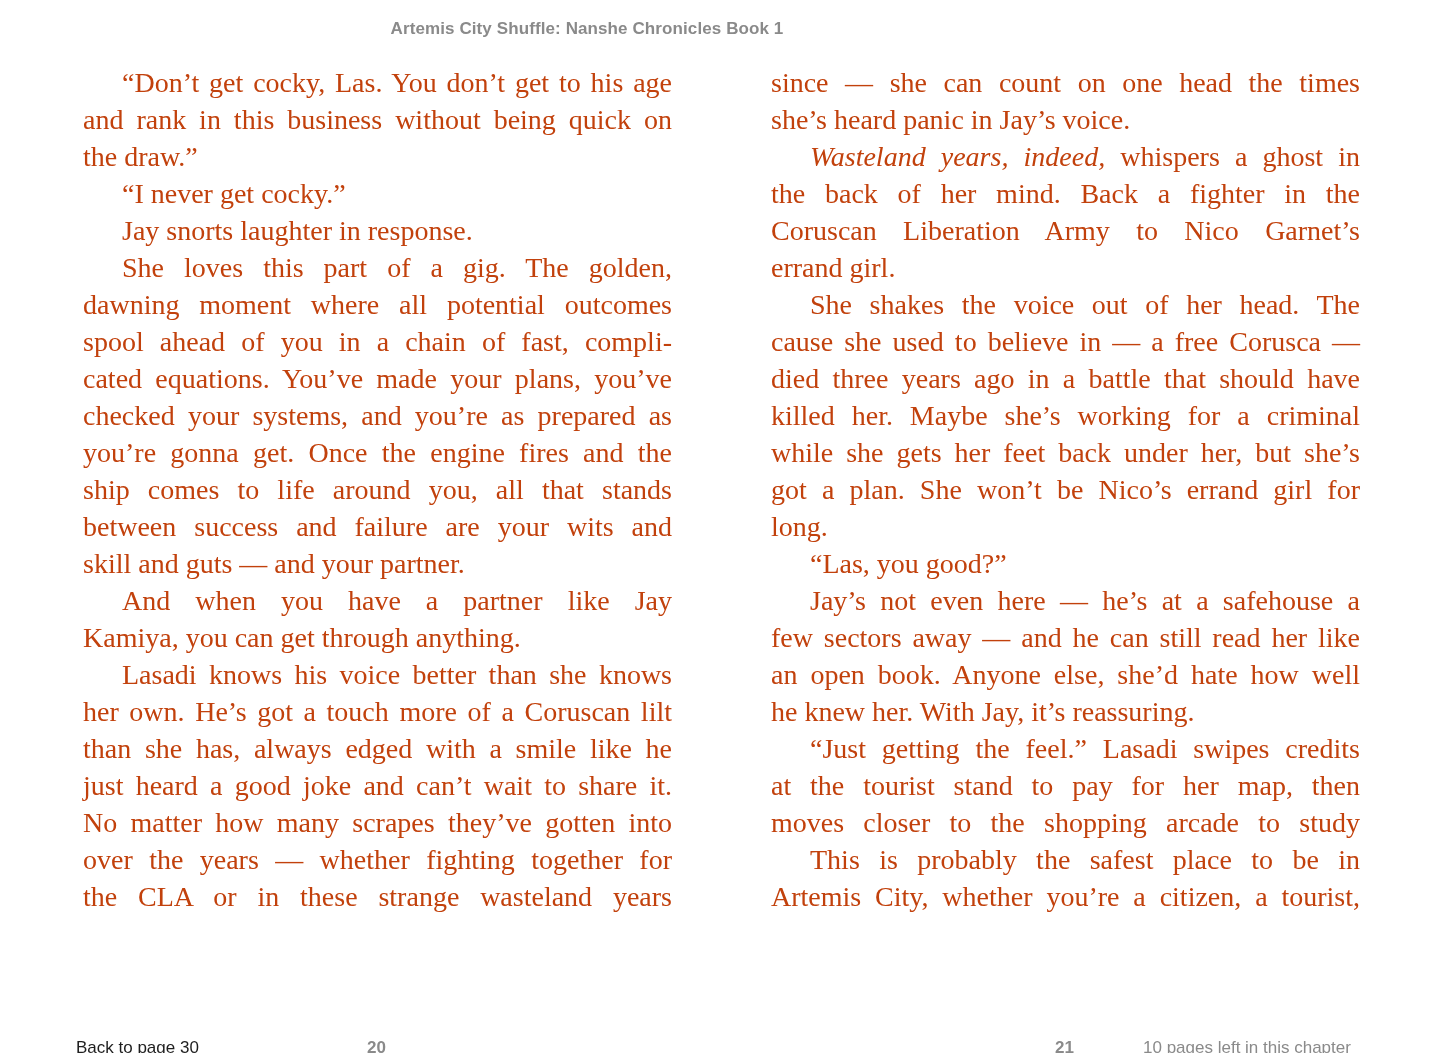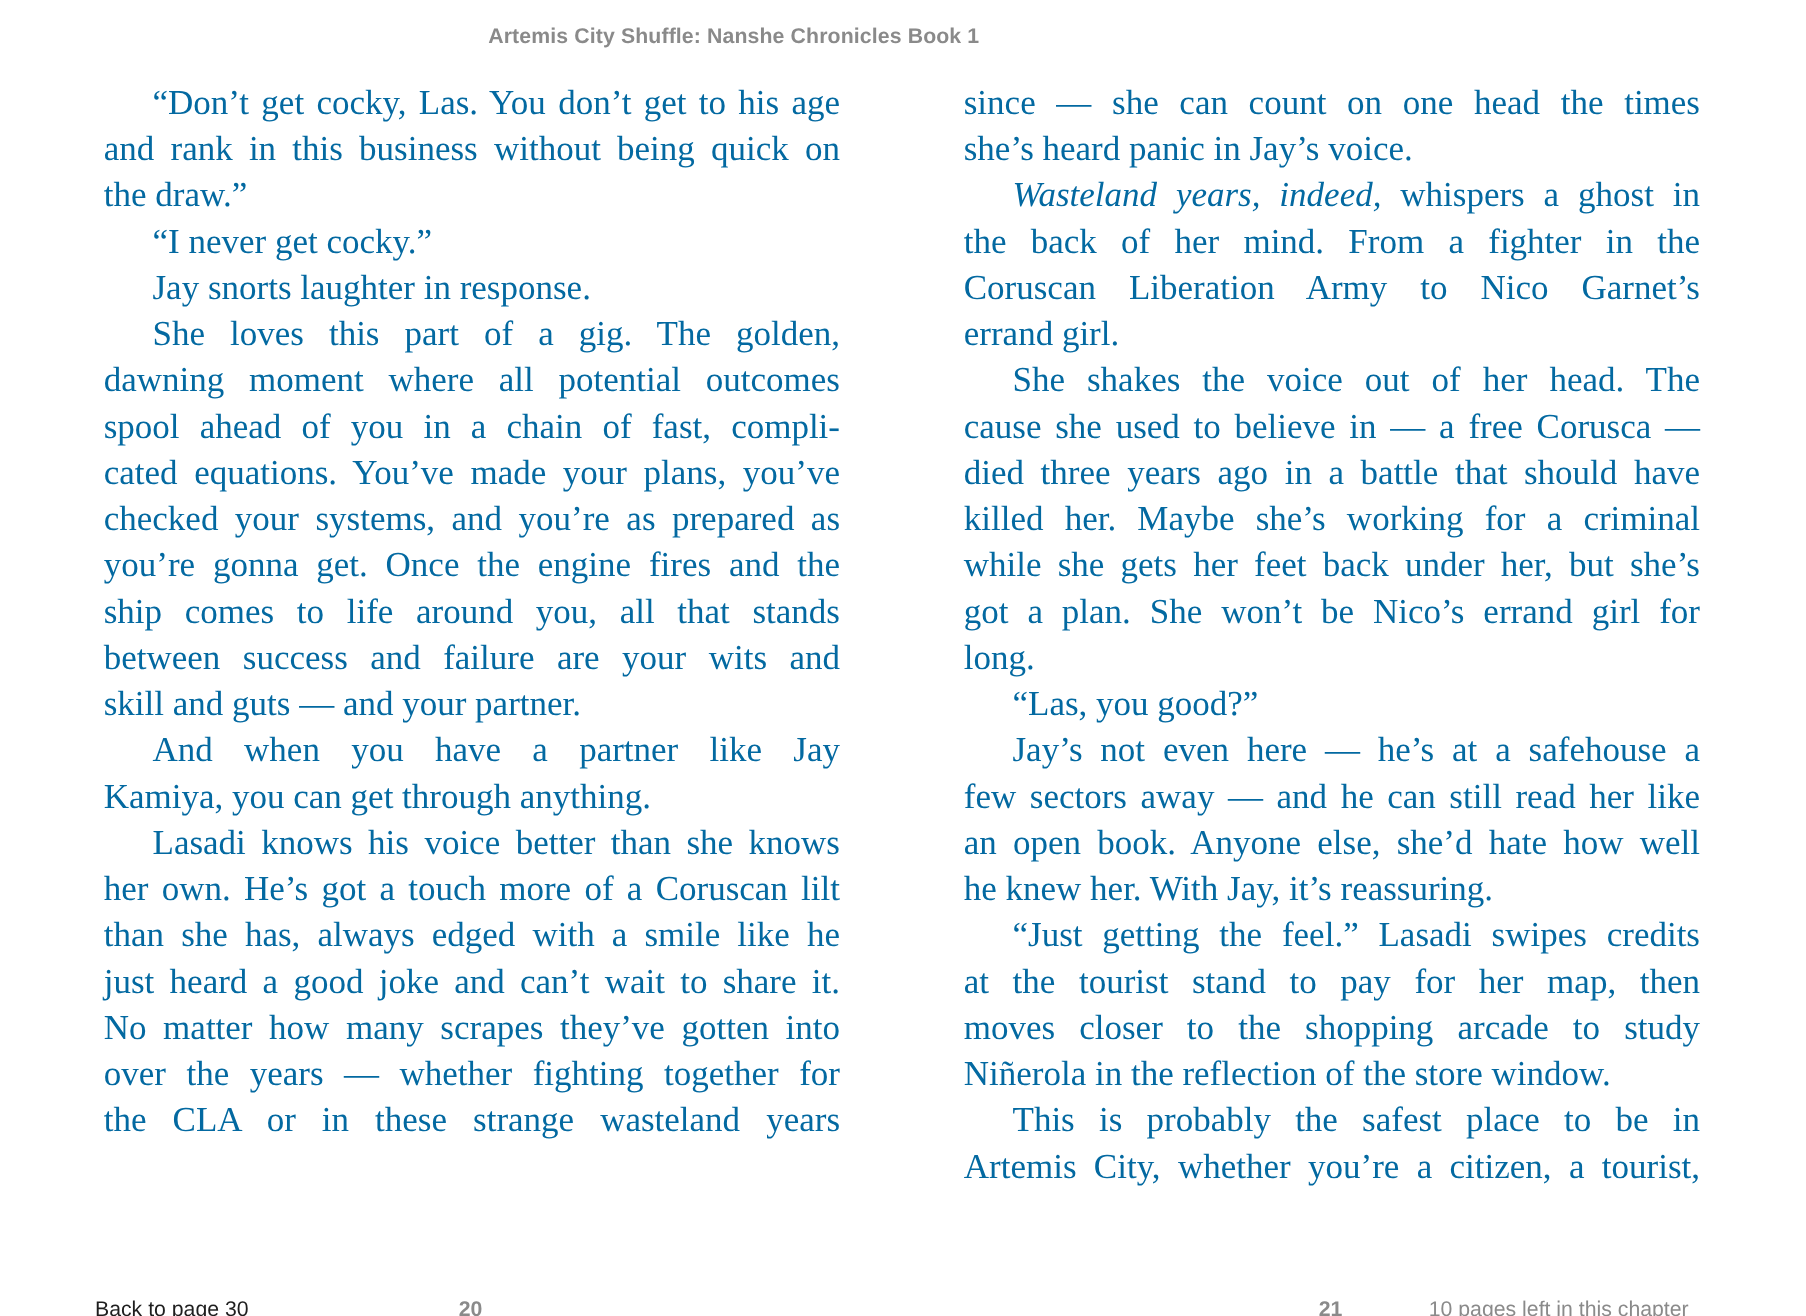--- a/index.html
+++ b/index.html
@@ -4,21 +4,21 @@
 <style>
   html, body { margin: 0; padding: 0; background: #ffffff; }
   body { width: 1445px; height: 1053px; position: relative; overflow: hidden; }
   .book-title {
     position: absolute; top: 19px; left: 0; width: 1174px; text-align: center;
     font-family: "Liberation Sans", sans-serif; font-weight: bold; font-size: 17px;
     color: #8a8a8a; letter-spacing: 0.1px;
   }
   .page {
     position: absolute; top: 64px; width: 589px;
-    font-family: "Liberation Serif", serif; font-size: 28px; color: #0369a1;
+    font-family: "Liberation Serif", serif; font-size: 28px; color: #c2410c;
   }
   .page.left { left: 83px; }
   .page.right { left: 771px; }
   .line {
     height: 37px; line-height: 37px; white-space: nowrap;
     text-align: justify; text-align-last: justify;
   }
   .line.indent { padding-left: 39px; }
   .line.last { text-align-last: left; }
   .line em { font-style: italic; }
@@ -58,39 +58,38 @@
     <div class="line">than she has, always edged with a smile like he</div>
     <div class="line">just heard a good joke and can’t wait to share it.</div>
     <div class="line">No matter how many scrapes they’ve gotten into</div>
     <div class="line">over the years — whether fighting together for</div>
     <div class="line">the CLA or in these strange wasteland years</div>
   </div>
 <div class="page right" id="right-page">
     <div class="line">since — she can count on one head the times</div>
     <div class="line last">she’s heard panic in Jay’s voice.</div>
     <div class="line indent"><em>Wasteland years, indeed,</em><span> whispers a ghost in</span></div>
-    <div class="line">the back of her mind. From a fighter in the</div>
+    <div class="line">the back of her mind. Back a fighter in the</div>
     <div class="line">Coruscan Liberation Army to Nico Garnet’s</div>
     <div class="line last">errand girl.</div>
     <div class="line indent">She shakes the voice out of her head. The</div>
     <div class="line">cause she used to believe in — a free Corusca —</div>
     <div class="line">died three years ago in a battle that should have</div>
     <div class="line">killed her. Maybe she’s working for a criminal</div>
     <div class="line">while she gets her feet back under her, but she’s</div>
     <div class="line">got a plan. She won’t be Nico’s errand girl for</div>
     <div class="line last">long.</div>
     <div class="line indent last">“Las, you good?”</div>
     <div class="line indent">Jay’s not even here — he’s at a safehouse a</div>
     <div class="line">few sectors away — and he can still read her like</div>
     <div class="line">an open book. Anyone else, she’d hate how well</div>
     <div class="line last">he knew her. With Jay, it’s reassuring.</div>
     <div class="line indent">“Just getting the feel.” Lasadi swipes credits</div>
     <div class="line">at the tourist stand to pay for her map, then</div>
     <div class="line">moves closer to the shopping arcade to study</div>
-    <div class="line last">Niñerola in the reflection of the store window.</div>
     <div class="line indent">This is probably the safest place to be in</div>
     <div class="line">Artemis City, whether you’re a citizen, a tourist,</div>
   </div>
 
 <div class="footer back-link">Back to page 30</div>
 <div class="footer page-num left-num">20</div>
 <div class="footer page-num right-num">21</div>
 <div class="footer pages-left">10 pages left in this chapter</div>
 
 </body></html>

